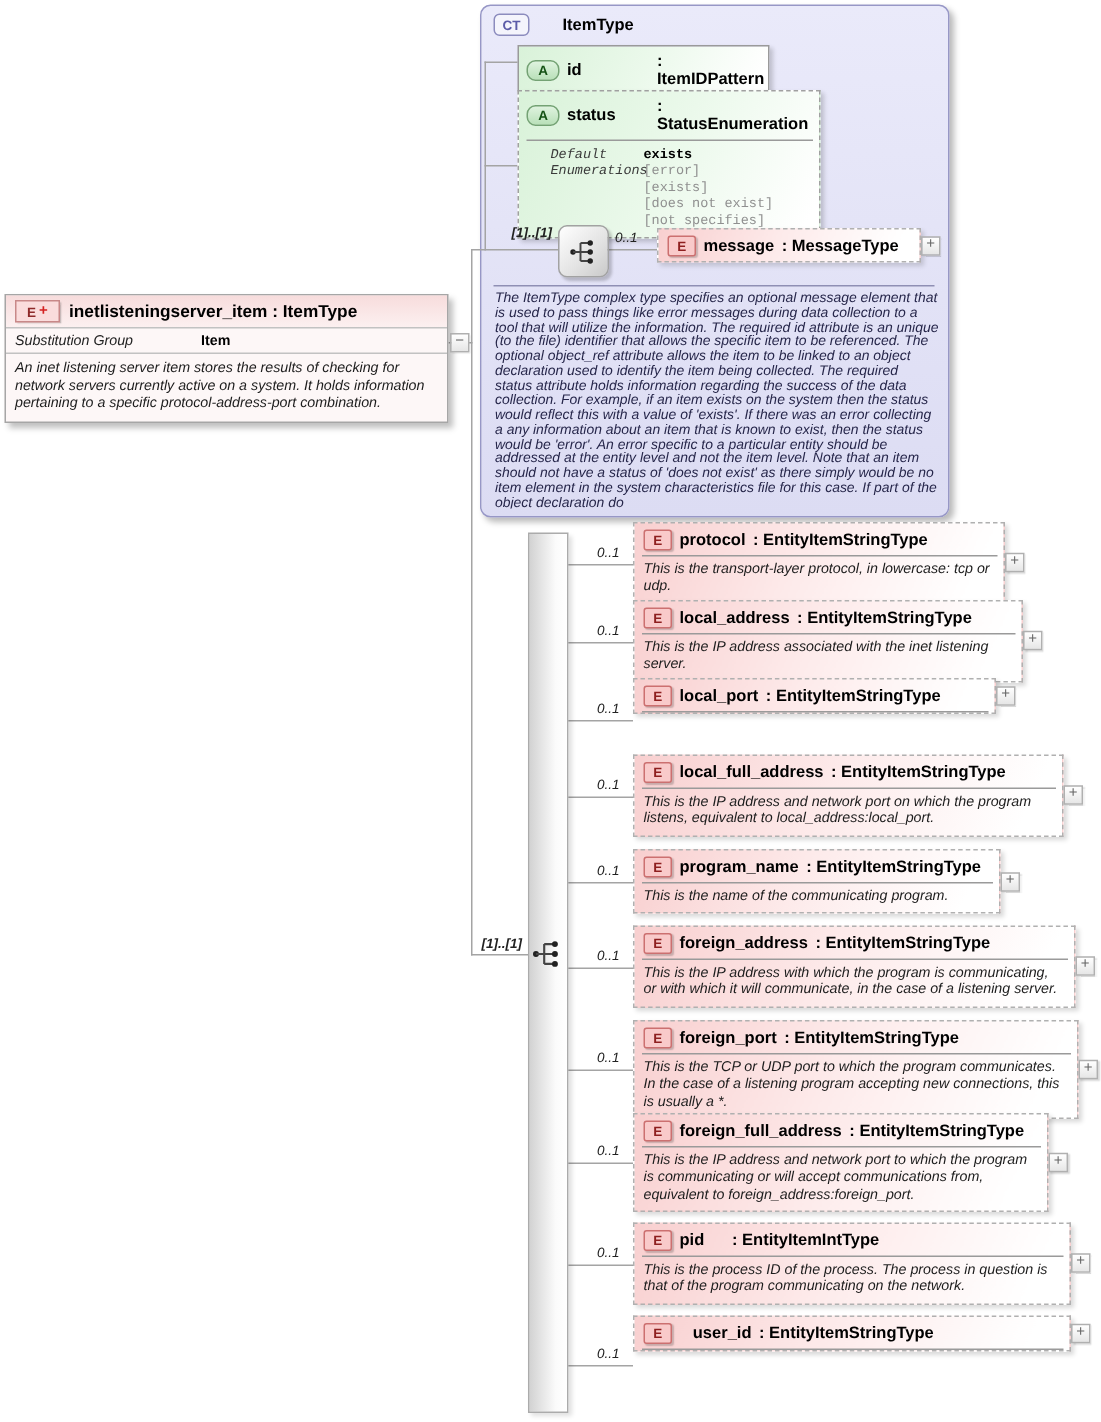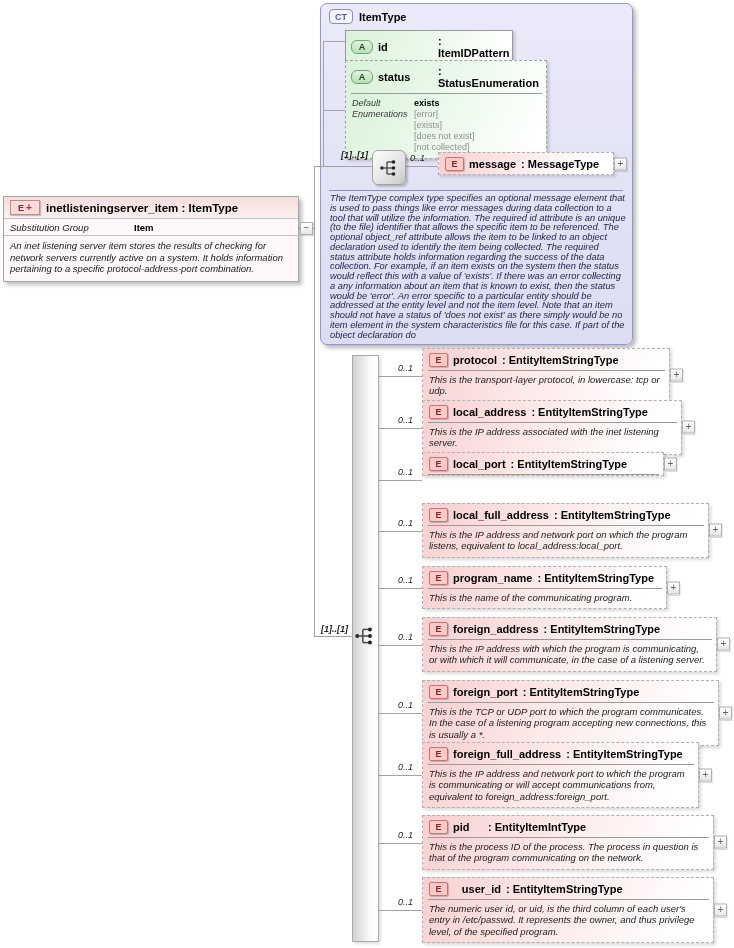--- a/index.html
+++ b/index.html
@@ -29,40 +29,40 @@
   
   .sq-btn{position:absolute;width:11px;height:11px;border:1px solid #b0b0b0;
     background:linear-gradient(#ffffff,#e6e6e6);color:#666;font-size:10px;line-height:9px;
     text-align:center;z-index:6;box-shadow:1px 1px 1px rgba(0,0,0,0.15);cursor:default;}
   .expand-btn{right:-14px;top:50%;transform:translateY(-50%);}
 
   
   #ct-box{position:absolute;left:320px;top:3px;width:311px;height:340px;border:1px solid #9797c6;
     border-radius:7px;background:linear-gradient(to bottom,#eaeafa 0%,#dcdcf3 100%);
     box-shadow:3px 3px 4px rgba(0,0,0,0.28);z-index:1;}
-  .ct-title{position:absolute;left:8px;top:5px;display:flex;align-items:center;gap:6px;
+  .ct-title{position:absolute;left:8px;top:5px;display:flex;align-items:center;gap:22px;
     font-weight:bold;font-size:11px;color:#000;}
   .badge-ct{display:inline-flex;align-items:center;justify-content:center;width:22px;height:13px;
     border:1px solid #8c8cbe;background:#f4f4fc;border-radius:4px;color:#5c5ca8;font-size:9px;font-weight:bold;}
   #ct-sep{position:absolute;left:329px;top:190px;width:294px;height:1px;background:#8f8fb4;z-index:2;}
   #ct-desc{position:absolute;left:330px;top:194px;width:296px;height:145px;overflow:hidden;
     font-size:9.3px;font-style:italic;line-height:9.75px;color:#26264a;z-index:2;}
 
   
   .box-attr{position:absolute;background:linear-gradient(115deg,#d9f2d9,#ebf9eb 50%,#ffffff 95%);
     box-shadow:2px 2px 3px rgba(0,0,0,0.18);z-index:5;}
   .b-solid{border:1px solid #9a9a9a;}
   .b-dash{border:1px dashed #a0a0a0;}
   .attr-title{display:flex;align-items:center;gap:5px;padding:4px 5px 3px;font-weight:bold;font-size:11px;color:#000;}
   .badge-a{display:inline-flex;align-items:center;justify-content:center;width:20px;height:12px;
     border:1px solid #74a274;background:linear-gradient(#dff3df,#b9e0b9);border-radius:6px;
     color:#155215;font-size:9px;font-weight:bold;flex:0 0 auto;}
   .attr-name{min-width:55px;}
   .attr-sep{height:1px;background:#9a9a9a;margin:1px 4px 2px 5px;}
-  .attr-detail{display:flex;padding:2px 6px 5px;font-size:9px;}
+  .attr-detail{display:flex;padding:2px 21px 5px;font-size:9px;font-family:Liberation Mono, monospace;}
   .attr-labels{width:62px;flex:0 0 auto;font-style:italic;color:#3a3a3a;line-height:11px;}
   .attr-values{line-height:11px;}
   .val-default{font-weight:bold;color:#000;}
   .val-enum{color:#8f8f8f;}
 
   
   .comp-btn{position:absolute;width:32px;height:33px;border:1px solid #a2a2a2;border-radius:6px;
     background:linear-gradient(135deg,#ffffff 0%,#e2e2e2 60%,#c9c9c9 100%);
     box-shadow:2px 2px 2px rgba(0,0,0,0.2);z-index:5;display:flex;align-items:center;justify-content:center;}
 
@@ -133,21 +133,21 @@
       <div class="attr-labels">
         <div>Default</div>
         <div>Enumerations</div>
       </div>
       <div class="attr-values">
         <div class="val-default">exists</div>
         <div id="enum-list">
             <div class="val-enum">[error]</div>
             <div class="val-enum">[exists]</div>
             <div class="val-enum">[does not exist]</div>
-            <div class="val-enum">[not collected]</div>
+            <div class="val-enum">[not specifies]</div>
           </div>
       </div>
     </div>
   </div>
 
   <div class="card-label card-bold t-right" style="left:330px;top:150px;width:38px;">[1]..[1]</div>
   <div class="comp-btn" style="left:372px;top:150px;">
     <svg width="20" height="20" viewBox="0 0 20 20">
       <circle cx="3" cy="10" r="1.8" fill="#222"></circle>
       <line x1="3" y1="10" x2="8" y2="10" stroke="#444" stroke-width="1.3"></line>
@@ -292,21 +292,20 @@
     </div>
     <div class="line" style="left: 377px; top: 843px; width: 45px; height: 1px;"></div>
     <div class="card-label t-right" style="left: 383px; top: 830px; width: 30px;">0..1</div>
     <div class="box-el" style="left: 422px; top: 877px; width: 290px;">
       <div class="el-title">
         <span class="badge-e">E</span>
         <span style="min-width: 48px; text-align: right;">user_id</span>
         <span>: EntityItemStringType</span>
       </div>
       <div class="el-sep"></div>
-      <div class="el-desc">The numeric user id, or uid, is the third column of each user's entry in /etc/passwd. It represents the owner, and thus privilege level, of the specified program.</div>
       <div class="sq-btn expand-btn">+</div>
     </div>
     <div class="line" style="left: 377px; top: 910px; width: 45px; height: 1px;"></div>
     <div class="card-label t-right" style="left: 383px; top: 897px; width: 30px;">0..1</div>
     <div class="line" style="left: 297px; top: 228px; width: 4px; height: 1px;"></div>
     <div class="line" style="left: 312px; top: 228px; width: 3px; height: 1px;"></div>
     <div class="line" style="left: 314px; top: 166px; width: 1px; height: 471px;"></div>
     <div class="line" style="left: 314px; top: 166px; width: 58px; height: 1px;"></div>
     <div class="line" style="left: 323px; top: 41px; width: 1px; height: 126px;"></div>
     <div class="line" style="left: 323px; top: 41px; width: 22px; height: 1px;"></div>

